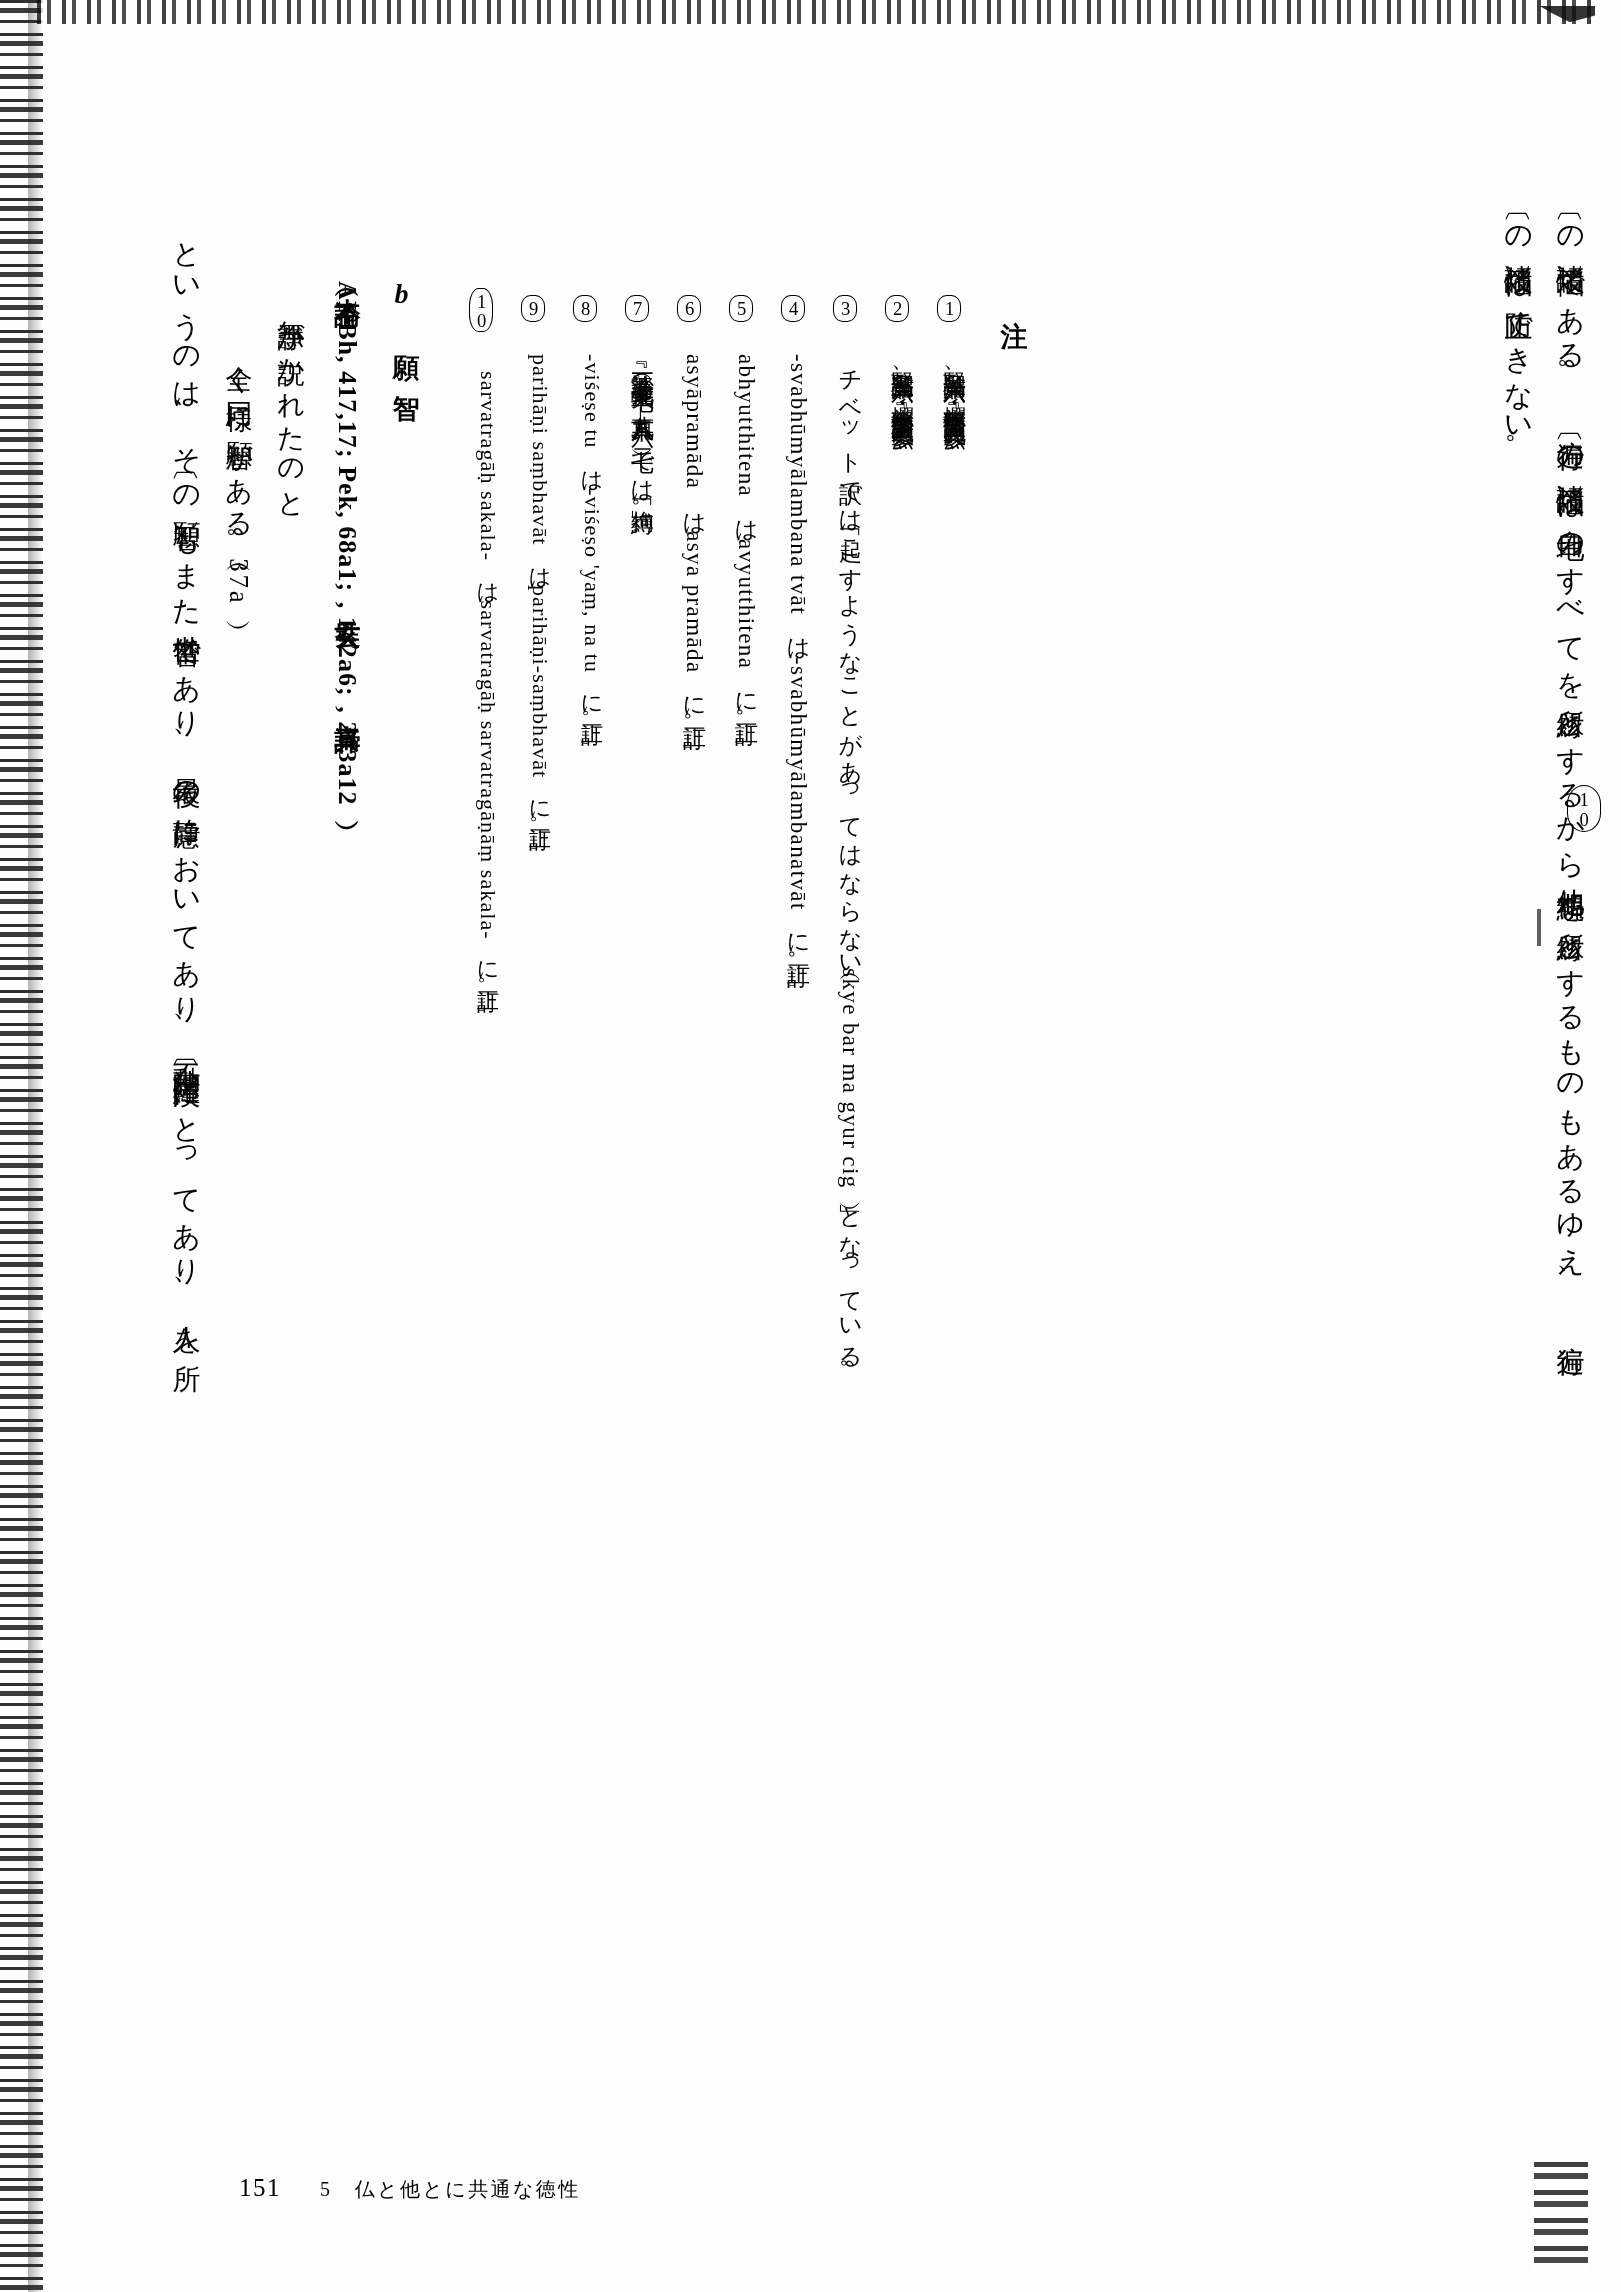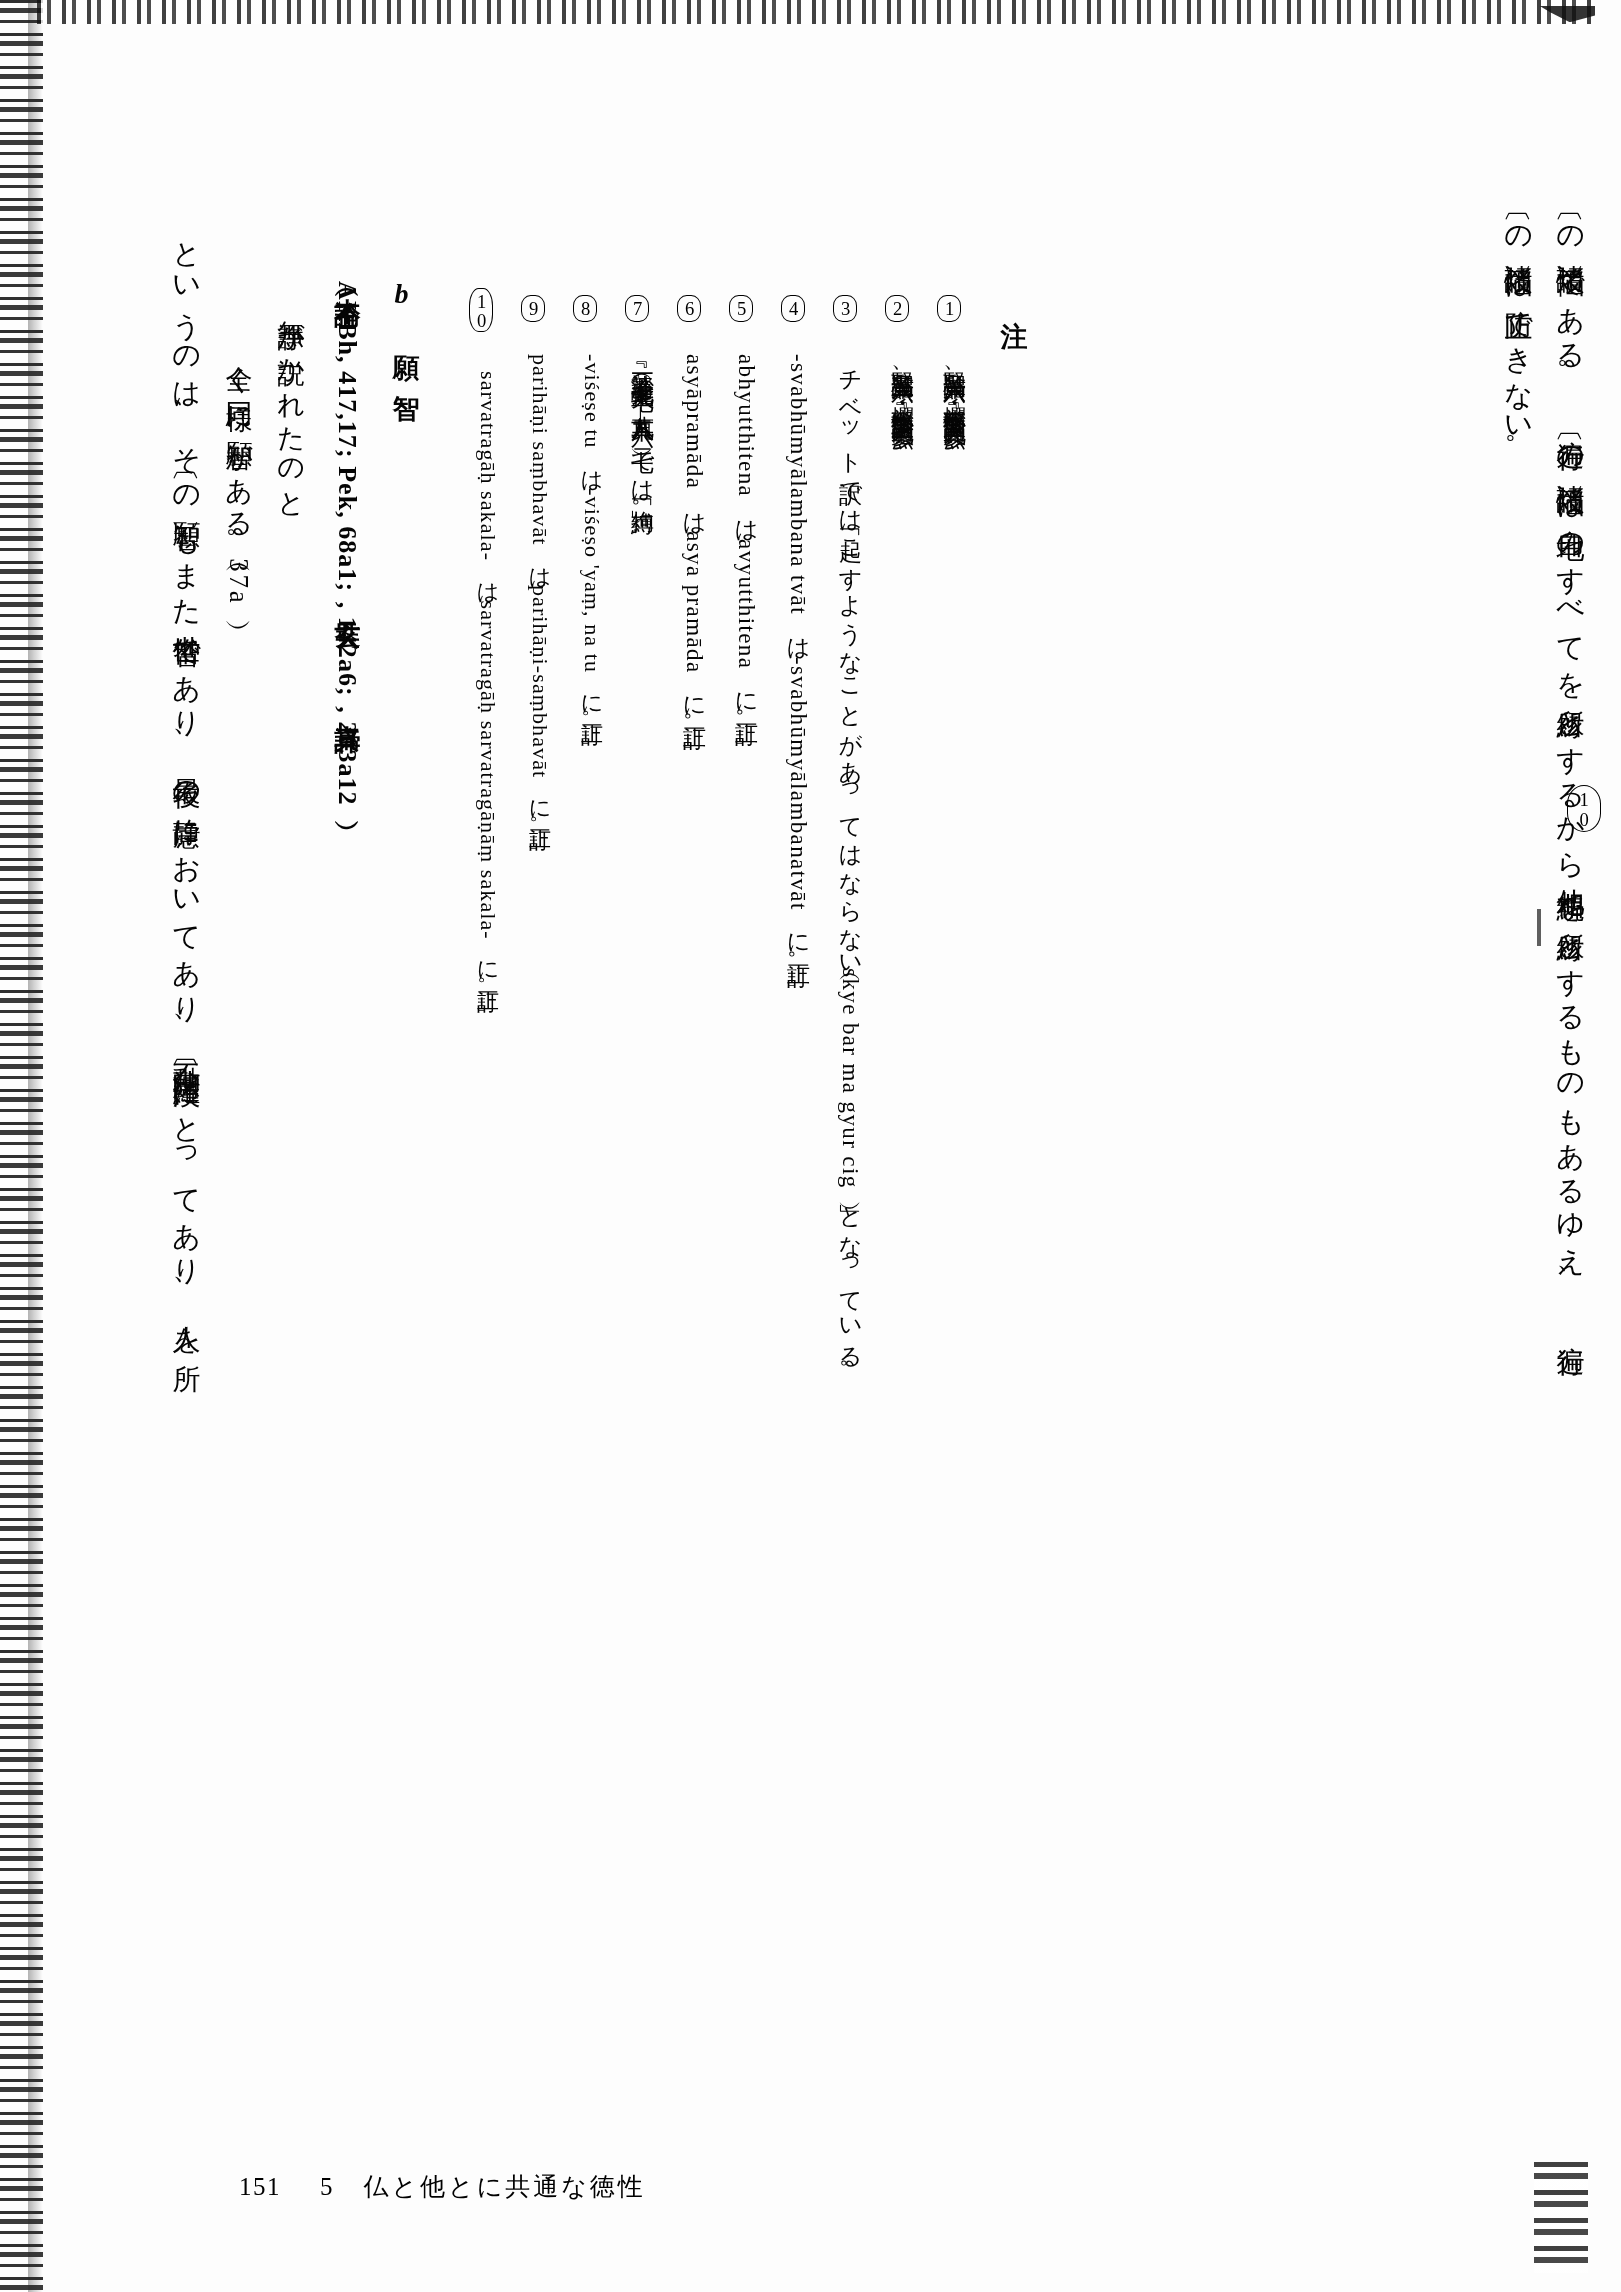--- a/index.html
+++ b/index.html
@@ -162,21 +162,21 @@
     gap: 39px;
     font-size: 25px;
     font-family: "Liberation Serif", serif;
     letter-spacing: 0.06em;
     text-align: center;
   }
   .footer .pageno {
     font-size: 25px;
   }
   .footer .ftitle {
-    font-size: 25px;
+    font-size: 20px;
     letter-spacing: 0.12em;
   }
 </style>
 </head>
 <body>
 
 <div class="page">
 
   <div class="scan-edge-left"></div>
   <div class="scan-edge-top"></div>

